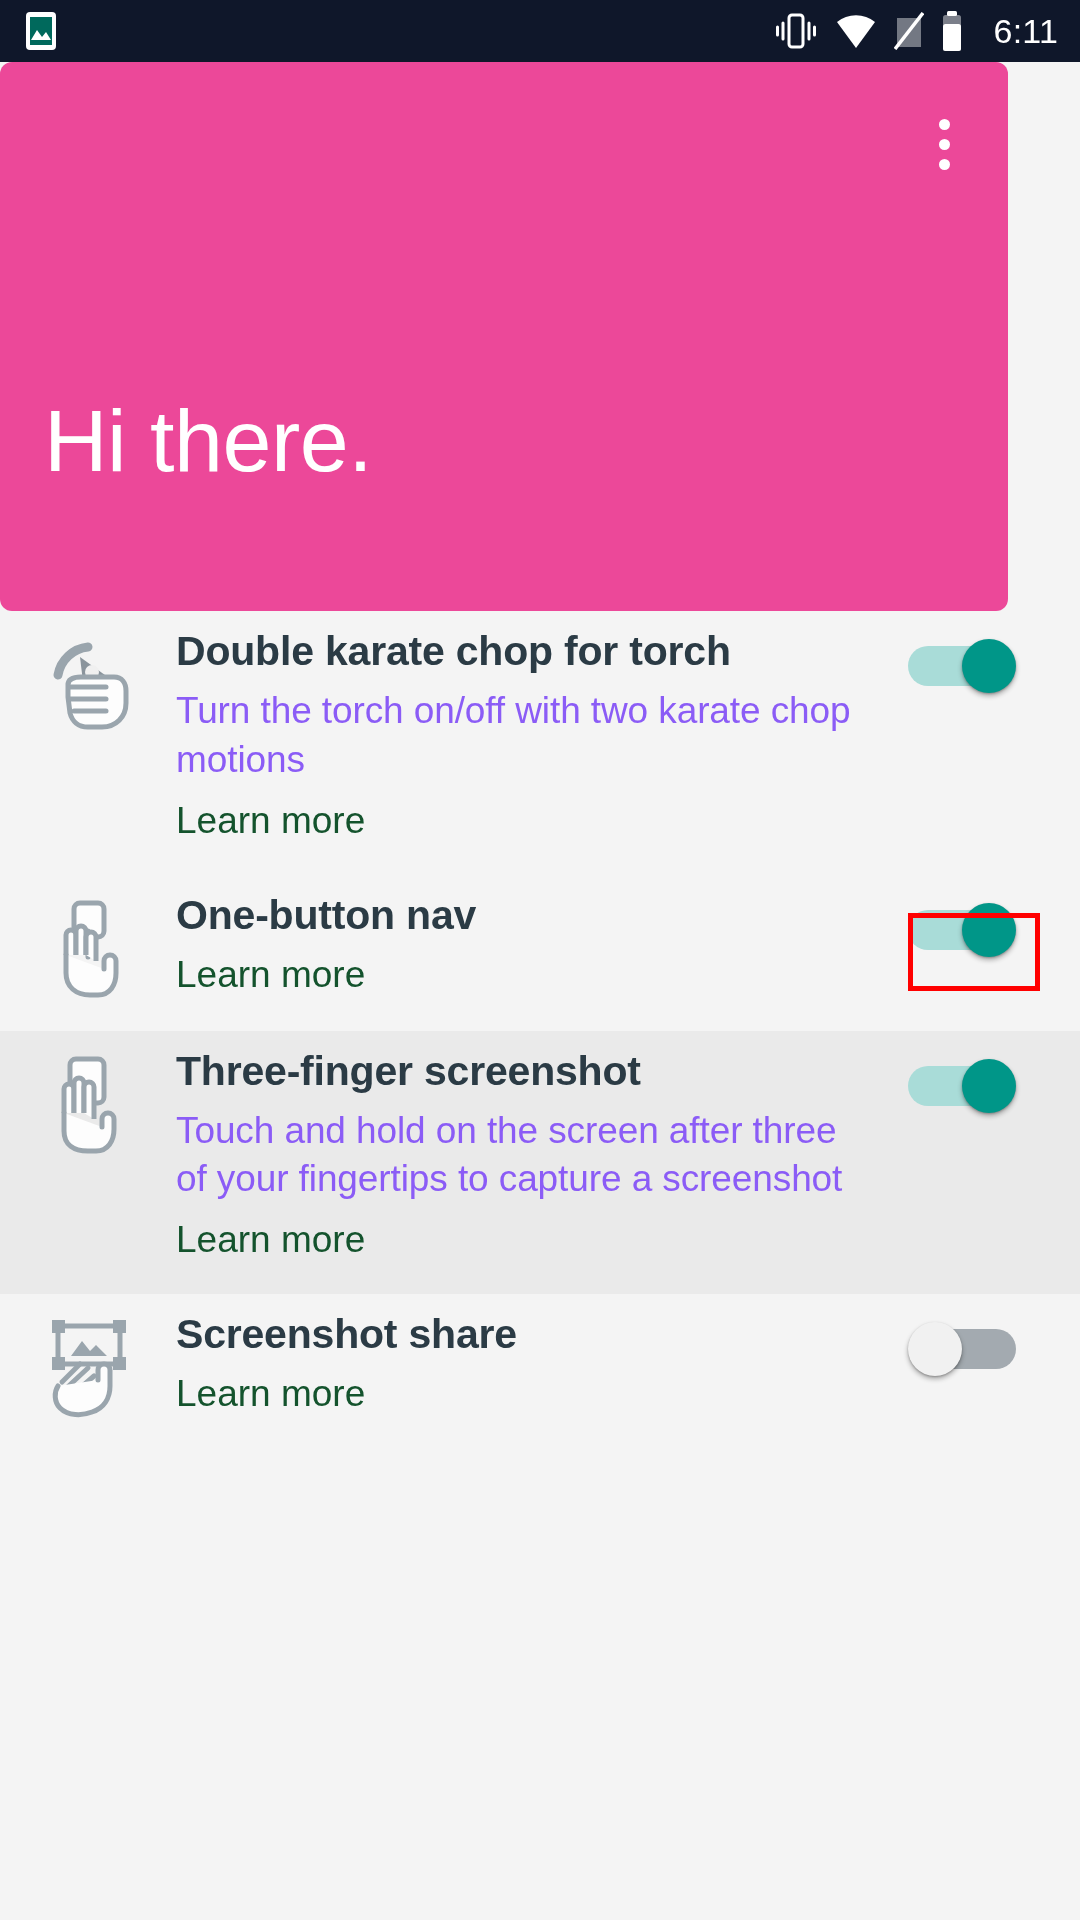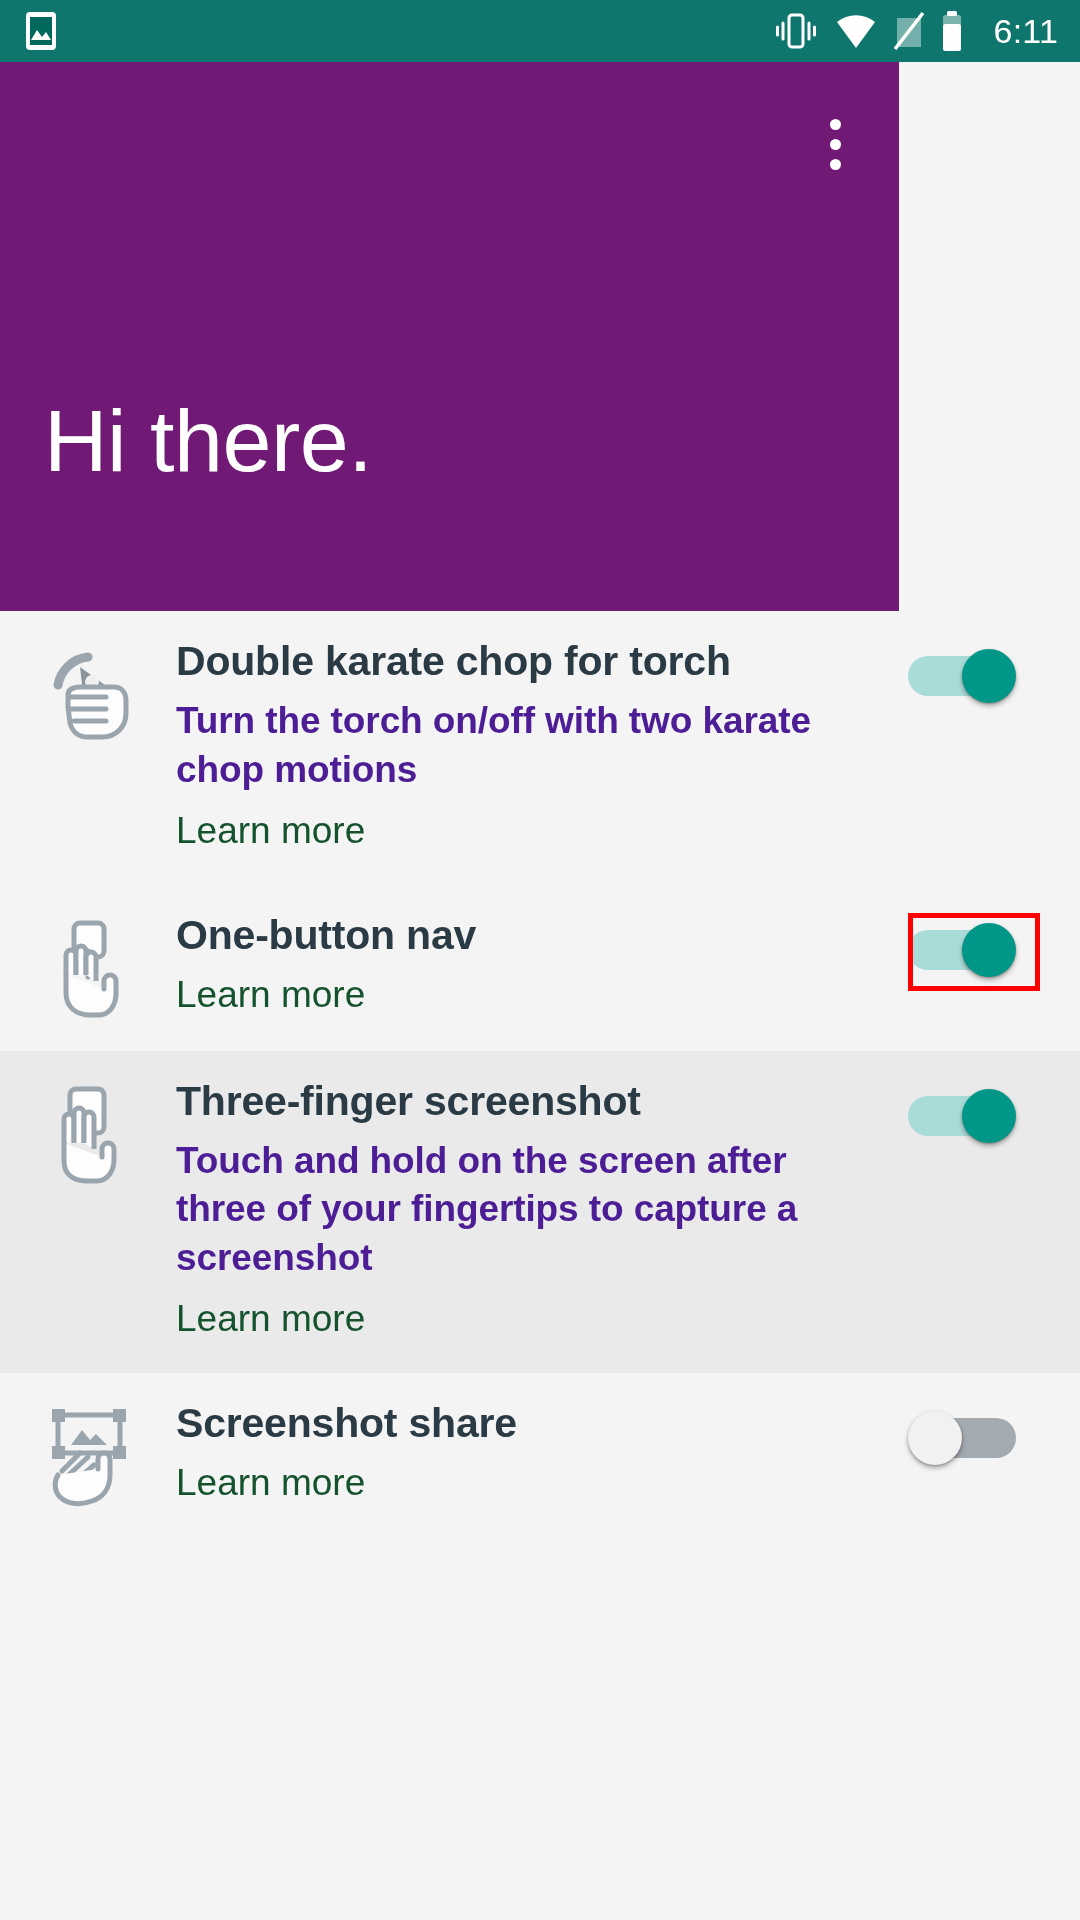--- a/index.html
+++ b/index.html
@@ -17,21 +17,21 @@
     height: 1920px;
     background: #F4F4F4;
   }
 
   
   .status-bar {
     position: absolute;
     top: 0; left: 0;
     width: 1080px;
     height: 62px;
-    background: #0f766e;
+    background: #0f172a;
     display: flex;
     align-items: center;
     padding: 0 22px 0 26px;
   }
   .status-left { display: flex; align-items: center; gap: 10px; }
   .status-spacer { flex: 1 1 auto; }
   .status-right {
     display: flex;
     align-items: center;
     gap: 17px;
@@ -43,23 +43,24 @@
     font-weight: 400;
     letter-spacing: 0.2px;
     margin-left: 14px;
     line-height: 1;
   }
 
   
   .header {
     position: absolute;
     top: 62px; left: 0;
-    width: 899px;
+    width: 1008px;
     height: 549px;
-    background: #701a75;
+    background: #ec4899;
+    border-radius: 12px;
   }
   .overflow-menu {
     position: absolute;
     top: 44px;
     right: 26px;
     width: 76px;
     height: 76px;
     display: flex;
     flex-direction: column;
     align-items: center;
@@ -87,21 +88,21 @@
   
   .list {
     position: absolute;
     top: 611px; left: 0;
     width: 1080px;
   }
   .row {
     position: relative;
     display: flex;
     align-items: flex-start;
-    padding: 28px 0 30px 0;
+    padding: 18px 0 30px 0;
     background: #F4F4F4;
   }
   .row.alt { background: #EAEAEA; }
 
   .row-icon {
     flex: 0 0 auto;
     width: 176px;
     display: flex;
     justify-content: center;
     padding-top: 4px;
@@ -114,22 +115,22 @@
   .row-title {
     font-size: 41px;
     font-weight: 700;
     color: #2B3B45;
     line-height: 1.12;
     letter-spacing: -0.2px;
   }
   .row-desc {
     margin-top: 12px;
     font-size: 37px;
-    font-weight: 700;
-    color: #4c1d95;
+    font-weight: 400;
+    color: #8b5cf6;
     line-height: 1.32;
     letter-spacing: -0.1px;
   }
   .row-link {
     display: inline-block;
     margin-top: 12px;
     font-size: 37px;
     font-weight: 400;
     color: #14532d;
     line-height: 1.3;

